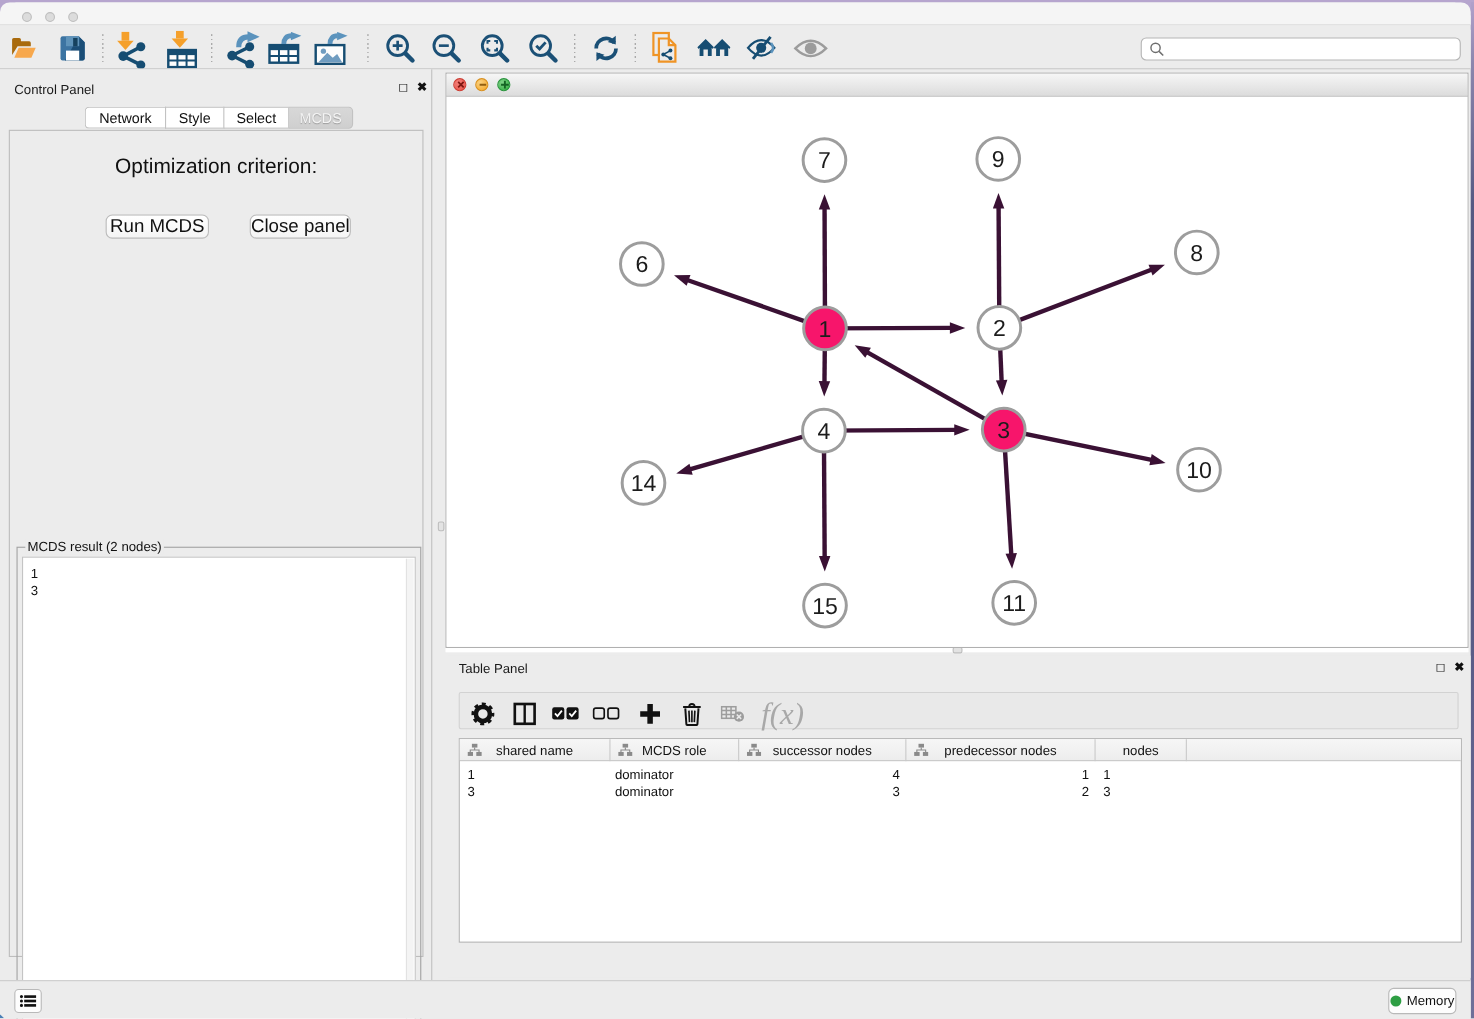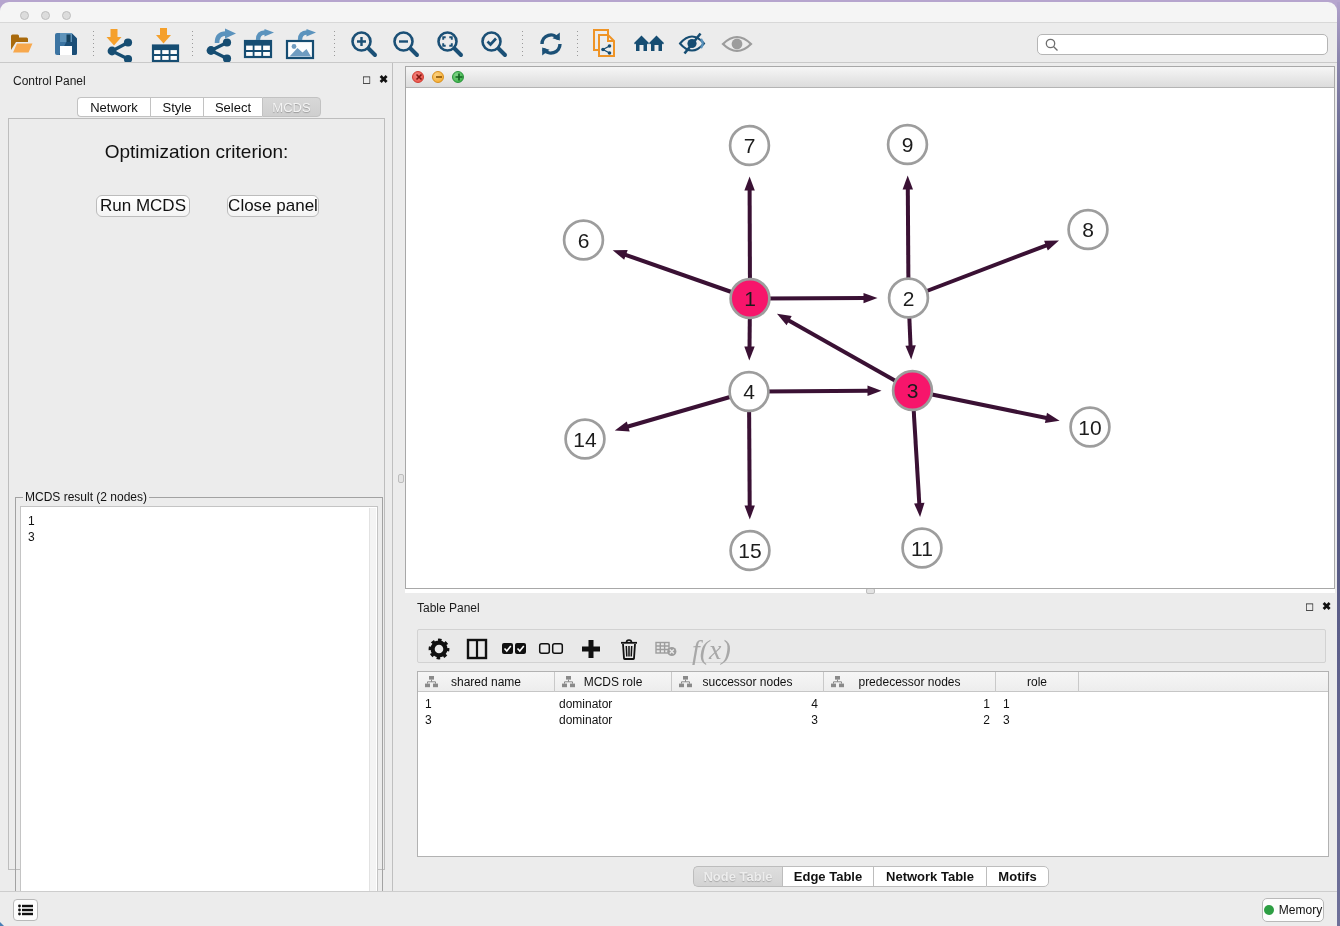--- a/index.html
+++ b/index.html
@@ -414,43 +414,37 @@
             <path d="M6.5 3.6 L6.5 5.8 M2.5 7.6 L2.5 5.8 L10.5 5.8 L10.5 7.6" fill="none" stroke="#8a8a8a" stroke-width="1"></path>
           </svg>successor nodes</div>
       <div class="hcell" style="left:406px;width:172px;"><svg width="13" height="12" viewBox="0 0 13 12" style="position:absolute;left:7px;top:4px;">
             <g fill="#8a8a8a">
               <rect x="4" y="0" width="5" height="3.6"></rect>
               <rect x="0" y="7.6" width="5" height="3.6"></rect>
               <rect x="8" y="7.6" width="5" height="3.6"></rect>
             </g>
             <path d="M6.5 3.6 L6.5 5.8 M2.5 7.6 L2.5 5.8 L10.5 5.8 L10.5 7.6" fill="none" stroke="#8a8a8a" stroke-width="1"></path>
           </svg>predecessor nodes</div>
-      <div class="hcell" style="left:578px;width:83px;">role</div>
+      <div class="hcell" style="left:578px;width:83px;">nodes</div>
     </div>
     <div class="trow" style="left:0;top:24px;width:100%;">
       <div class="tcell" style="left:7px;">1</div>
       <div class="tcell" style="left:141px;">dominator</div>
       <div class="tcell" style="left:256px;width:144px;text-align:right;">4</div>
       <div class="tcell" style="left:408px;width:164px;text-align:right;">1</div>
       <div class="tcell" style="left:585px;">1</div>
     </div>
     <div class="trow" style="left:0;top:40px;width:100%;">
       <div class="tcell" style="left:7px;">3</div>
       <div class="tcell" style="left:141px;">dominator</div>
       <div class="tcell" style="left:256px;width:144px;text-align:right;">3</div>
       <div class="tcell" style="left:408px;width:164px;text-align:right;">2</div>
       <div class="tcell" style="left:585px;">3</div>
     </div>
   </div>
-  <div id="btabs">
-    <div class="btabseg sel" style="width:89px;">Node Table</div>
-    <div class="btabseg" style="width:91px;">Edge Table</div>
-    <div class="btabseg" style="width:113px;">Network Table</div>
-    <div class="btabseg" style="width:63px;">Motifs</div>
-  </div>
 </div>
 
 <div class="abs" style="left:0;top:922px;width:4px;height:4px;background:#4a7fb5;z-index:6;clip-path:polygon(0 0, 0 100%, 100% 100%);"></div>
 <div class="abs" id="statusbar">
   <div id="listbtn">
     <svg width="15" height="12" viewBox="0 0 15 12" style="margin:4px auto 0 4px;">
       <circle cx="1.5" cy="2" r="1.4" fill="#111"></circle>
         <rect x="4" y="0.8" width="11" height="2.4" fill="#111"></rect>
       <circle cx="1.5" cy="6" r="1.4" fill="#111"></circle>
         <rect x="4" y="4.8" width="11" height="2.4" fill="#111"></rect>

